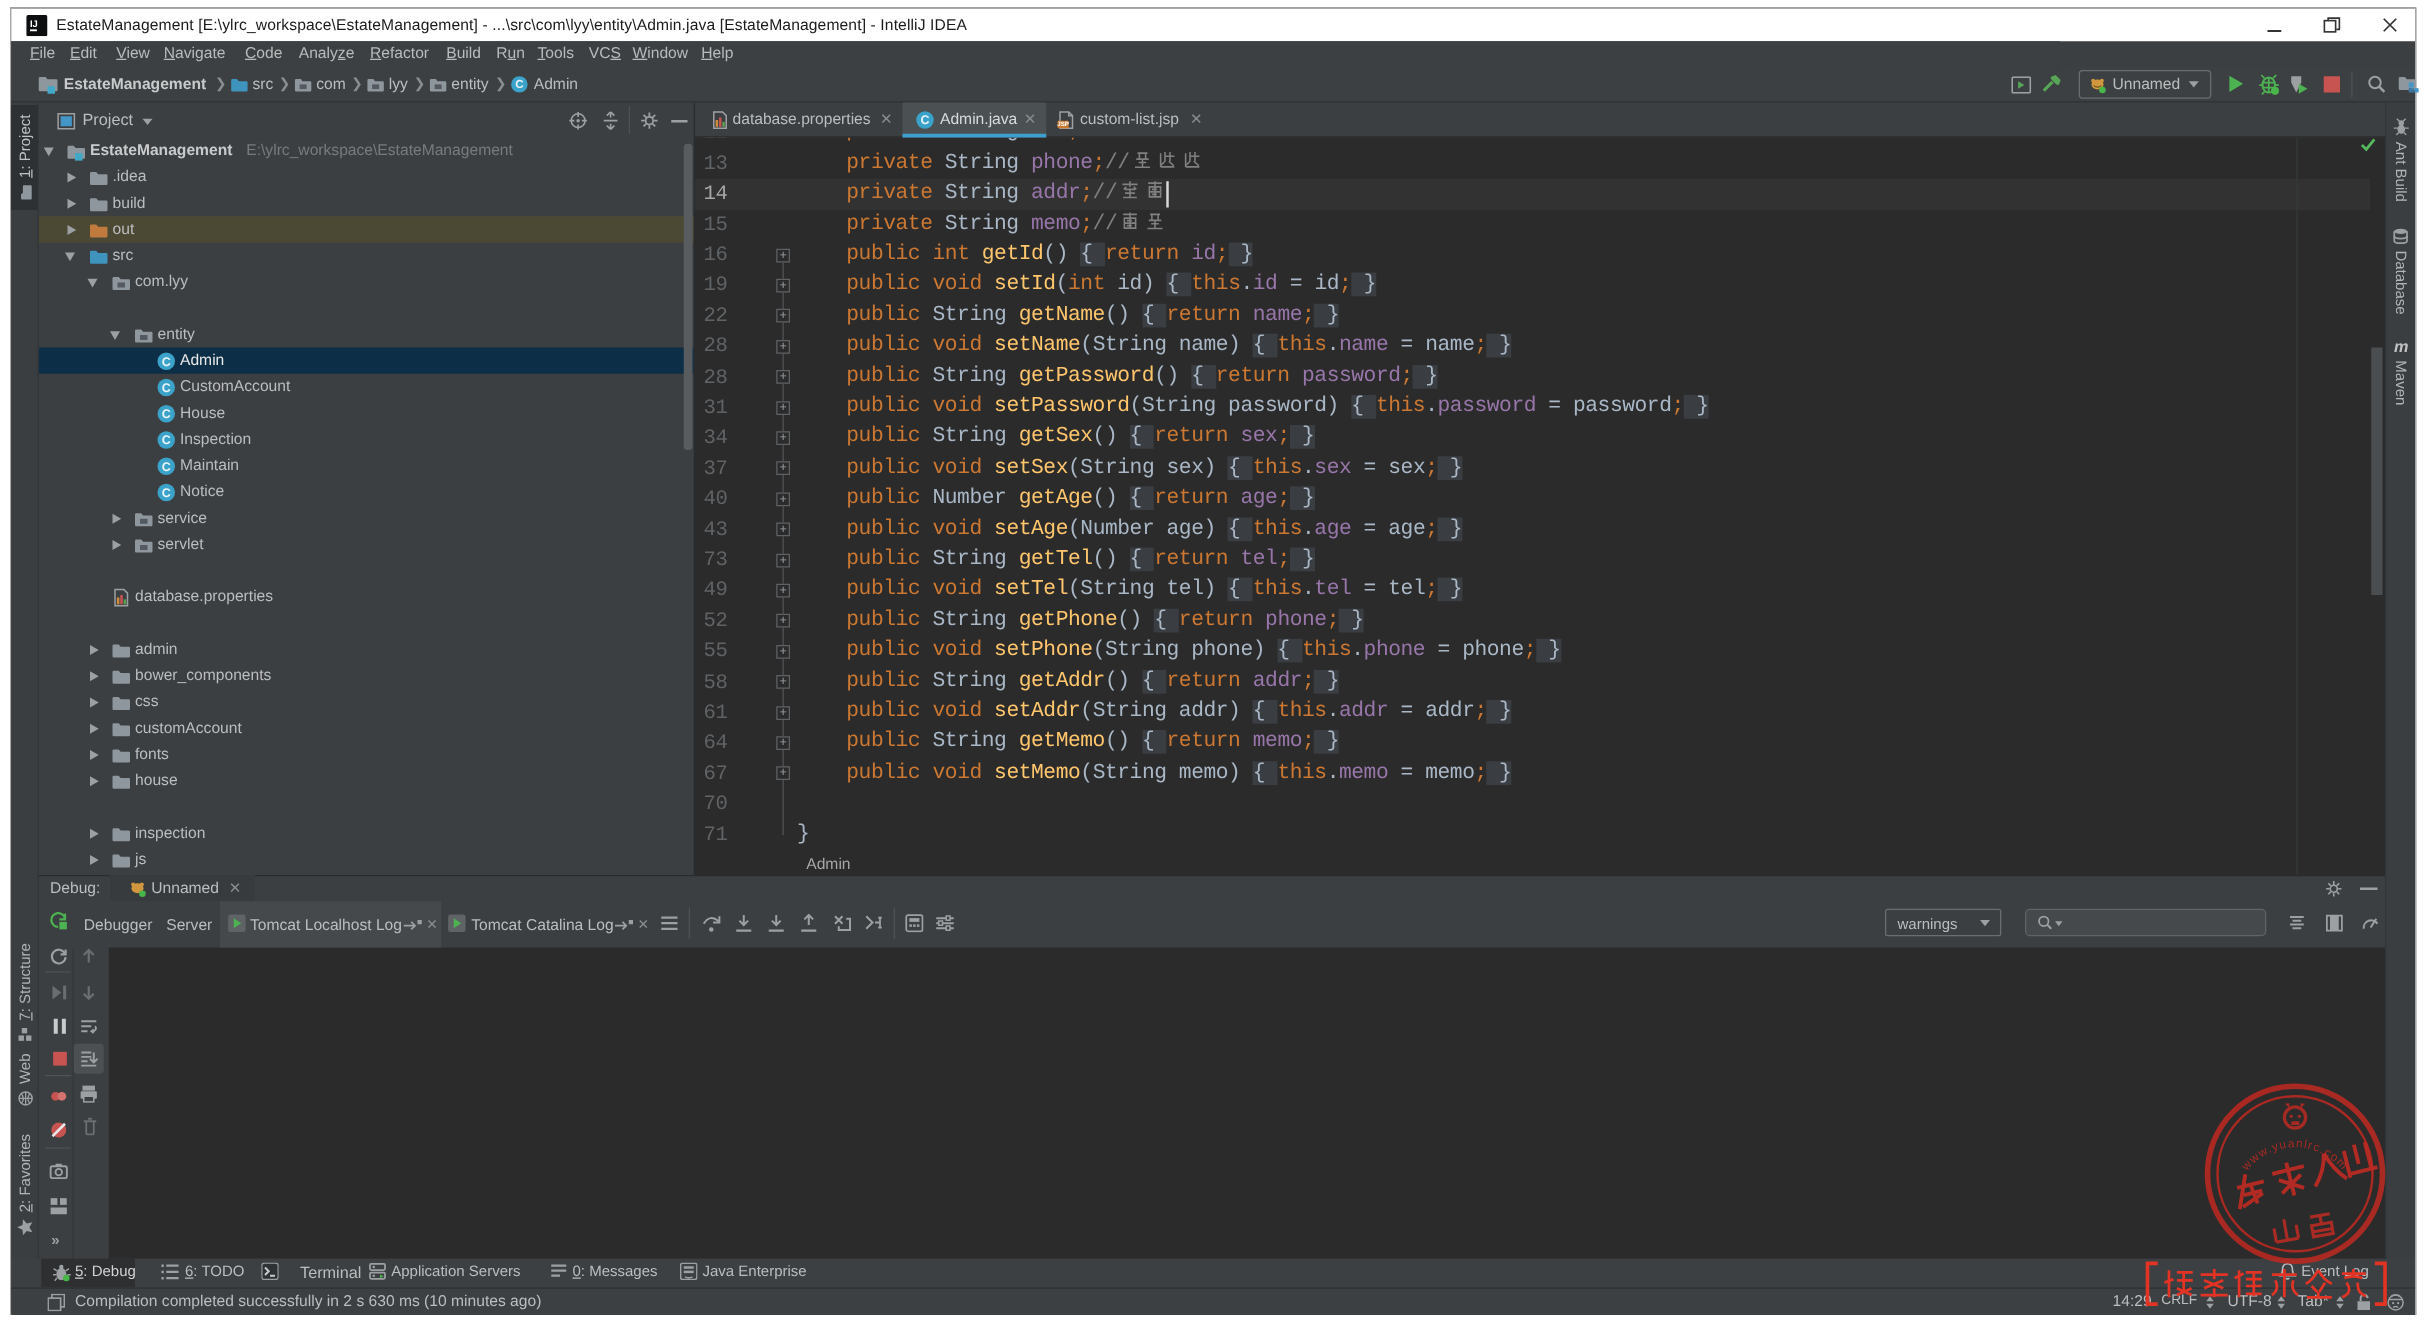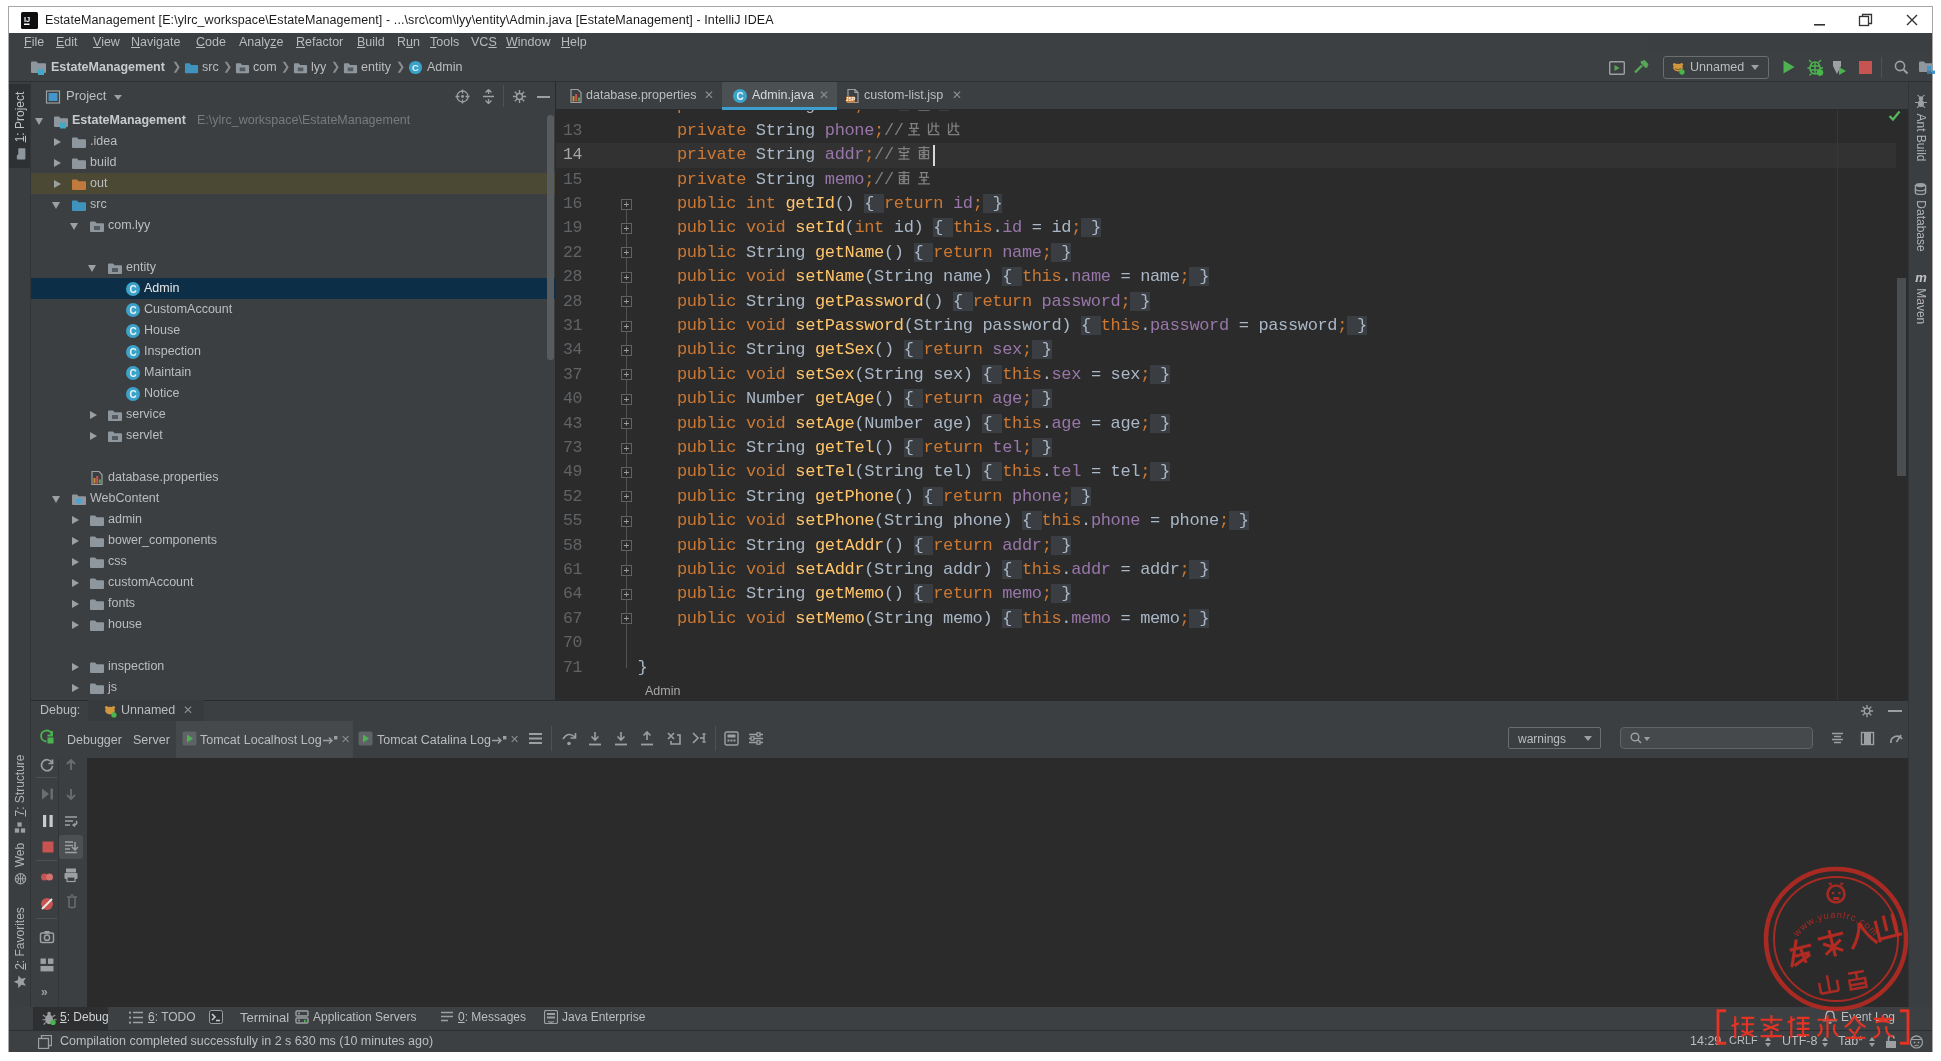--- a/index.html
+++ b/index.html
@@ -363,28 +363,20 @@
       <span class="abs" style="left:95px">servlet</span>
     </div>
   <div class="trow" style="top:385px;">
       <svg class="ticon" style="left:58px" width="16" height="16" viewBox="0 0 16 16">
         <path d="M3 1.5 h7 l3 3 V14.5 h-10 z" fill="none" stroke="#9da0a2" stroke-width="1.2"></path>
         <rect x="4.5" y="8" width="2" height="5.5" fill="#ce8c3c"></rect>
         <rect x="7.2" y="6" width="2" height="7.5" fill="#c75450"></rect>
         <rect x="9.9" y="9.5" width="2" height="4" fill="#5ba04f"></rect>
       </svg>
       <span class="abs" style="left:77px">database.properties</span>
-    </div>
-  <div class="trow" style="top:406px;">
-      <span class="arrow-d" style="left:21px"></span>
-      <svg class="ticon" style="left:40px" width="16" height="16" viewBox="0 0 16 16">
-        <path d="M1 4.5 q0-1 1-1 h4 l1.5 1.8 h6.5 q1 0 1 1 V13 q0 1-1 1 H2 q-1 0-1-1 Z" fill="#8f979e"></path>
-        <circle cx="8" cy="10" r="2.8" fill="#47a5dc"></circle>
-      </svg>
-      <span class="abs" style="left:59px">WebContent</span>
     </div>
   <div class="trow" style="top:427px;">
       <span class="arrow-r" style="left:41px"></span>
       <svg class="ticon" style="left:58px" width="16" height="16" viewBox="0 0 16 16">
         <use href="#folder"></use>
       </svg>
       <span class="abs" style="left:77px">admin</span>
     </div>
   <div class="trow" style="top:448px;">
       <span class="arrow-r" style="left:41px"></span>

